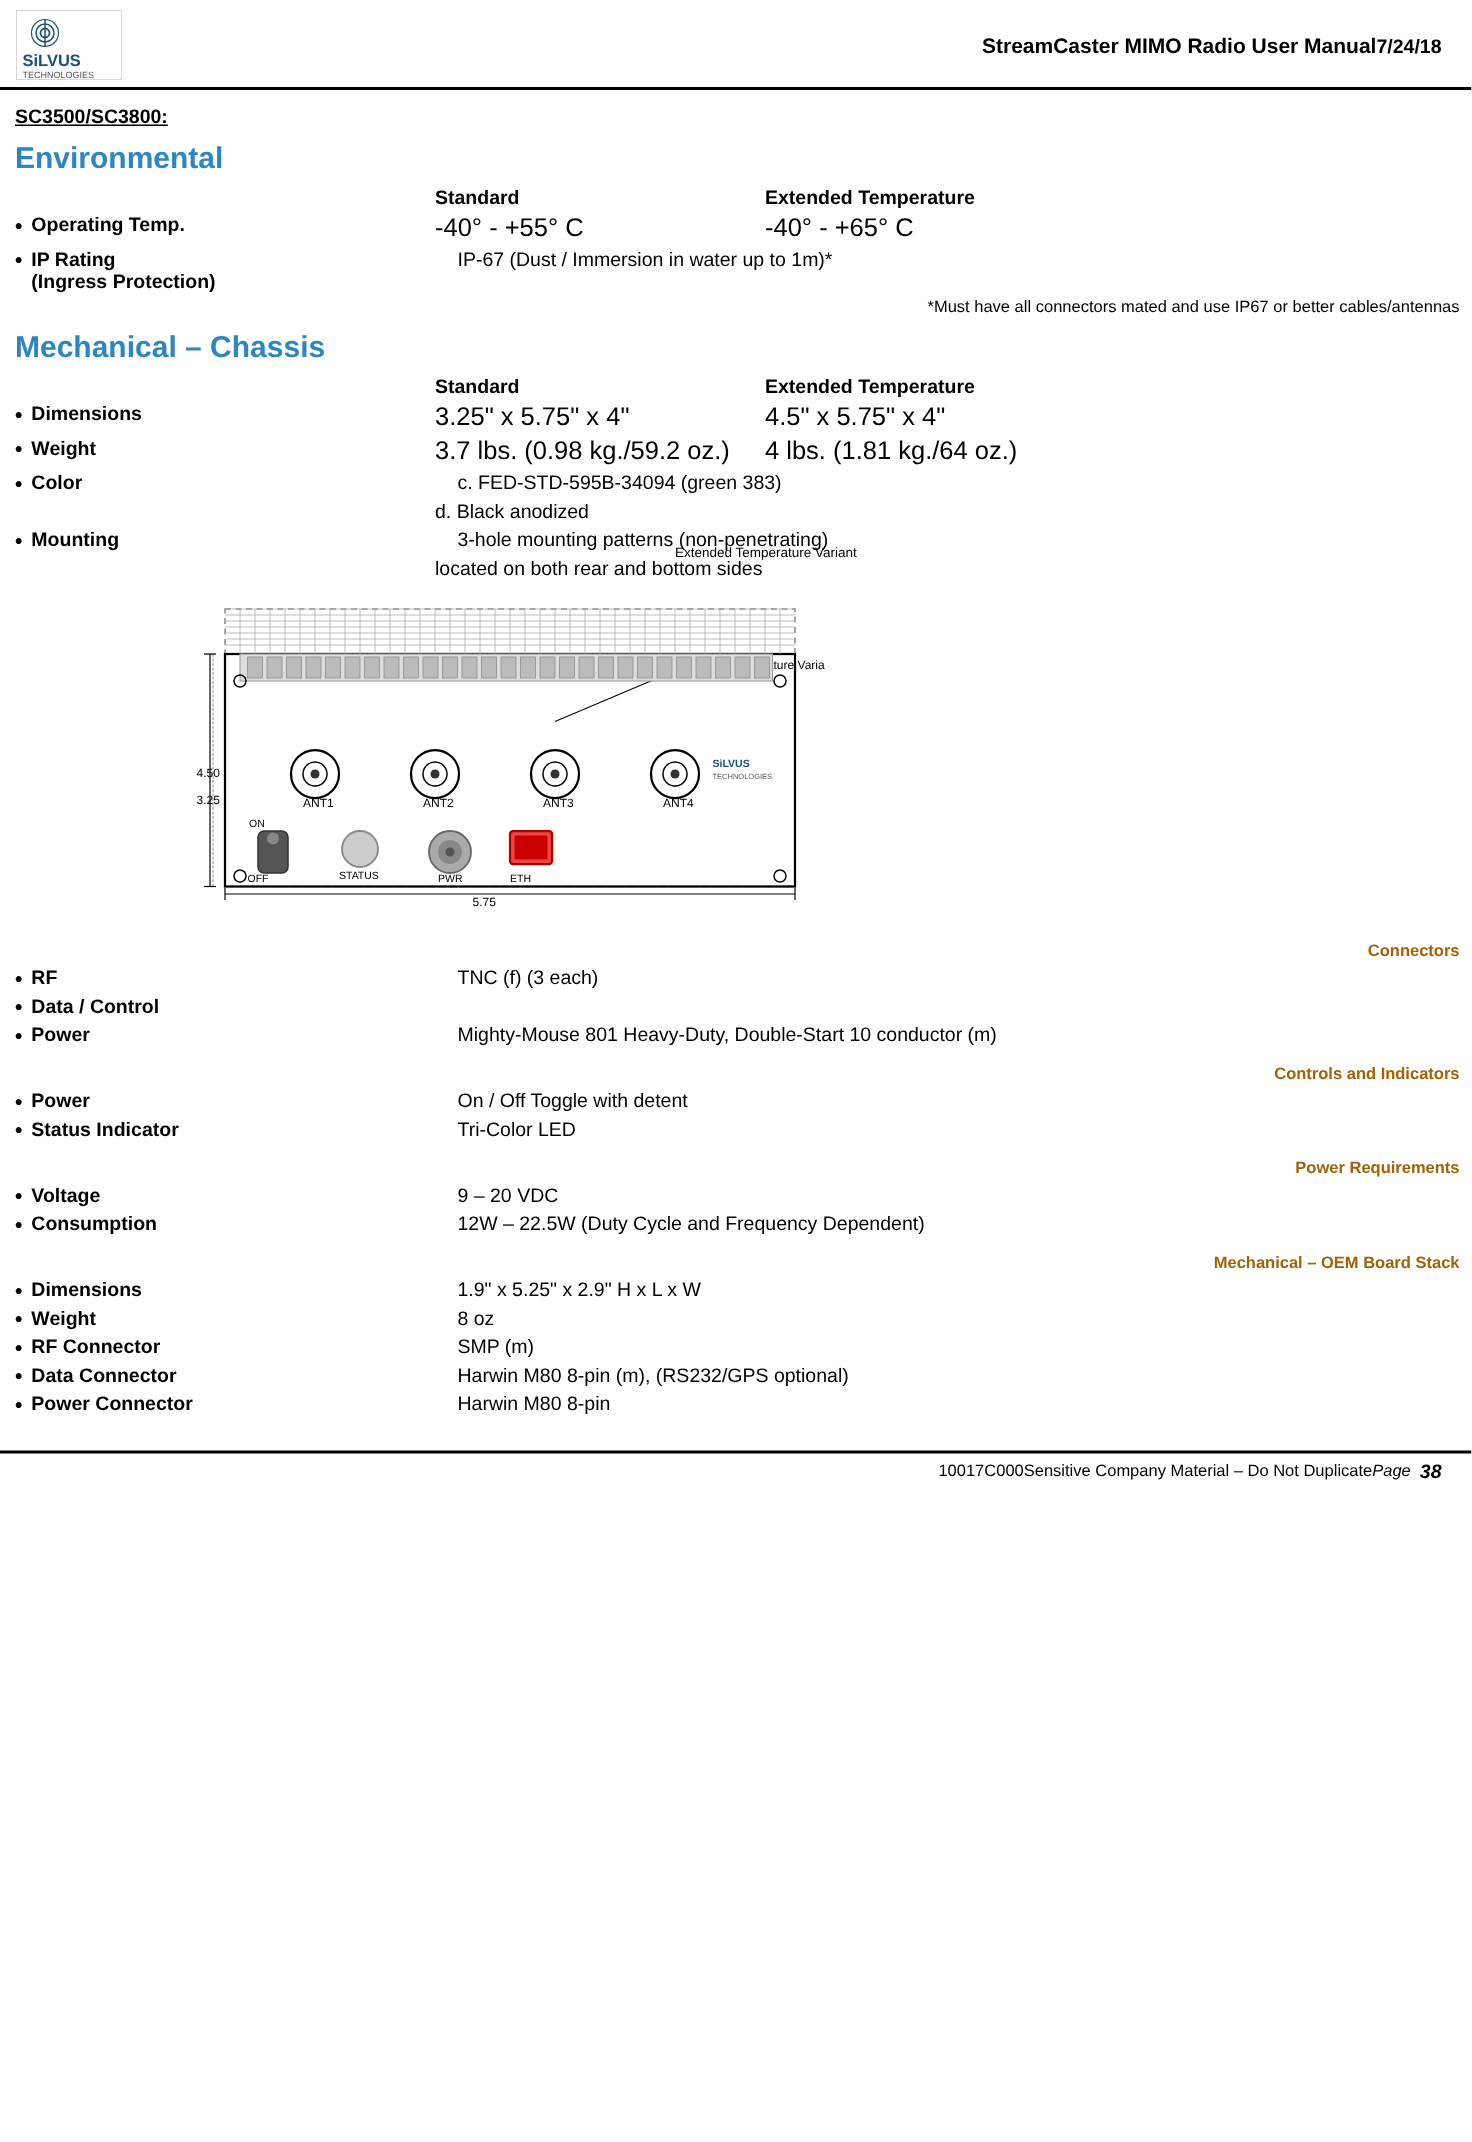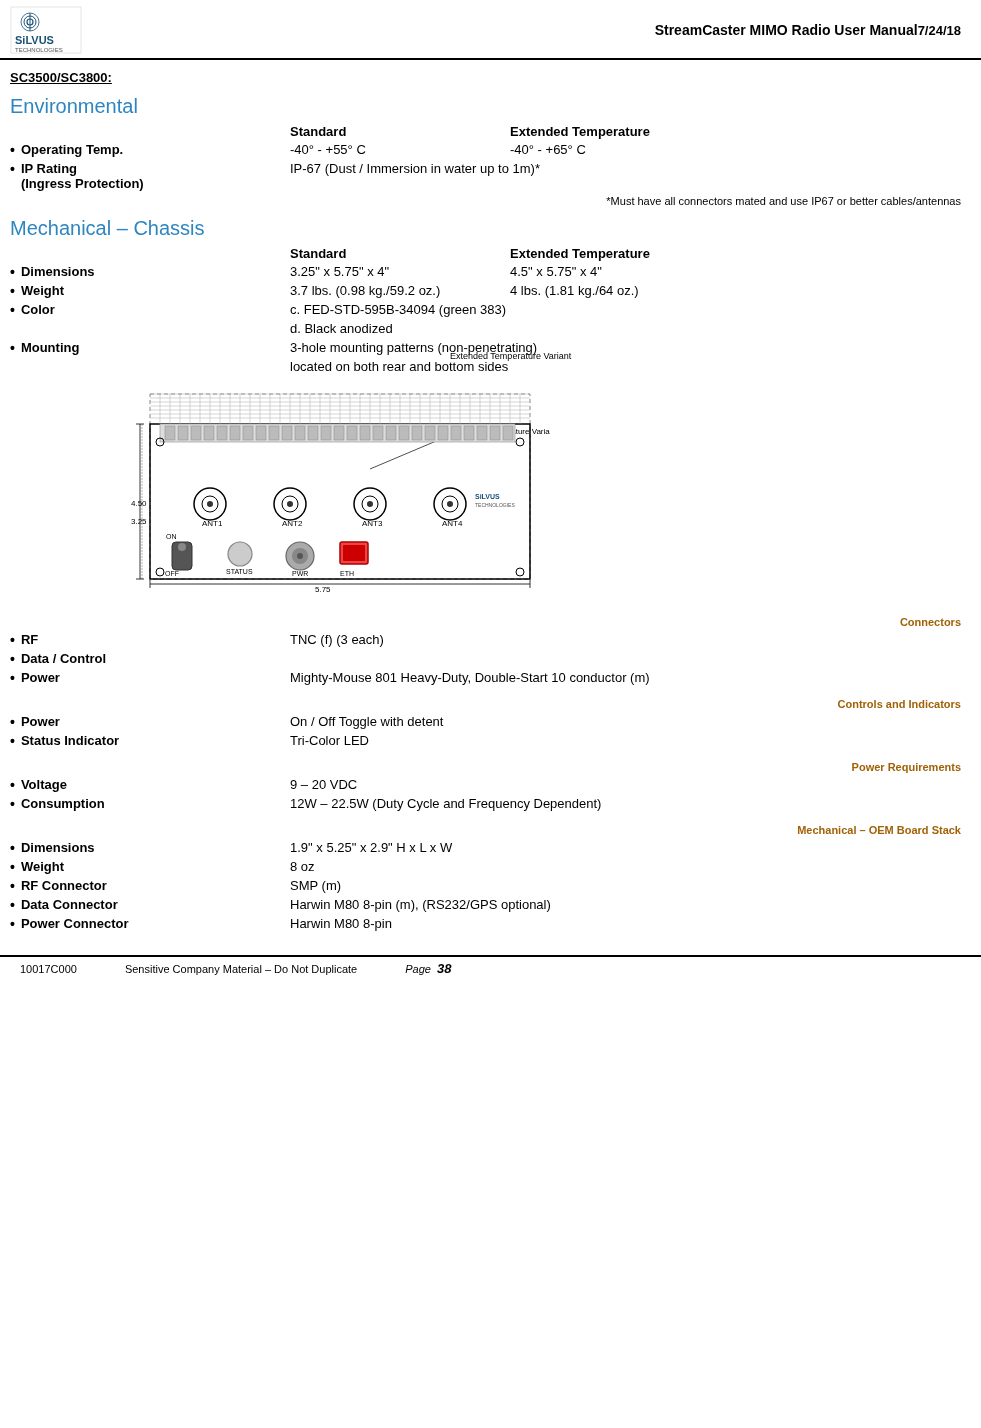--- a/index.html
+++ b/index.html
@@ -27,32 +27,32 @@
       font-size: 14px;
       font-weight: bold;
       text-align: right;
       flex: 1;
     }
     .header-date {
       font-size: 13px;
       font-weight: bold;
     }
     .content {
-      padding: 10px 20px 10px 10px;
+      padding: 10px 8px 10px 10px;
     }
     .doc-id {
       font-weight: bold;
       font-size: 13px;
       margin-bottom: 8px;
       text-decoration: underline;
     }
     .section-heading {
       color: #2e86c1;
       font-size: 20px;
-      font-weight: normal;
+      font-weight: bold;
       margin: 10px 0 6px 0;
     }
     .sub-section-heading {
       color: #a16207;
       font-size: 11px;
       font-weight: bold;
       margin: 12px 0 4px 0;
       text-align: right;
     }
     .bullet-row {
@@ -65,49 +65,49 @@
       display: flex;
       align-items: flex-start;
       font-weight: bold;
       font-size: 13px;
     }
     .bullet-symbol {
       margin-right: 6px;
       font-size: 14px;
     }
     .bullet-value {
-      font-size: 13px;
+      font-size: 17px;
       display: grid;
       grid-template-columns: 220px 1fr;
     }
     .bullet-value-single {
       font-size: 13px;
+      margin-left: 15px;
     }
     .note-text {
       text-align: right;
       font-size: 11px;
       margin-top: 4px;
       margin-bottom: 6px;
       color: #000;
     }
     .diagram-container {
       margin: 10px 0 10px 120px;
       position: relative;
       width: 450px;
       height: 220px;
     }
     .footer {
       border-top: 2px solid #000;
       display: flex;
-      justify-content: flex-start;
+      justify-content: flex-end;
       align-items: center;
       padding: 4px 20px;
       margin-top: 10px;
       font-size: 11px;
-      gap: 48px;
     }
     .footer-page {
       display: flex;
       align-items: center;
       gap: 6px;
       font-style: italic;
     }
     .page-num {
       font-size: 13px;
       font-weight: bold;

